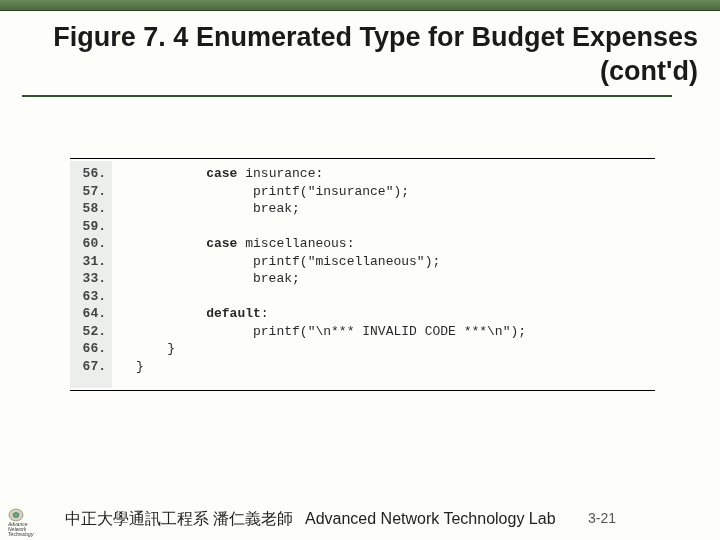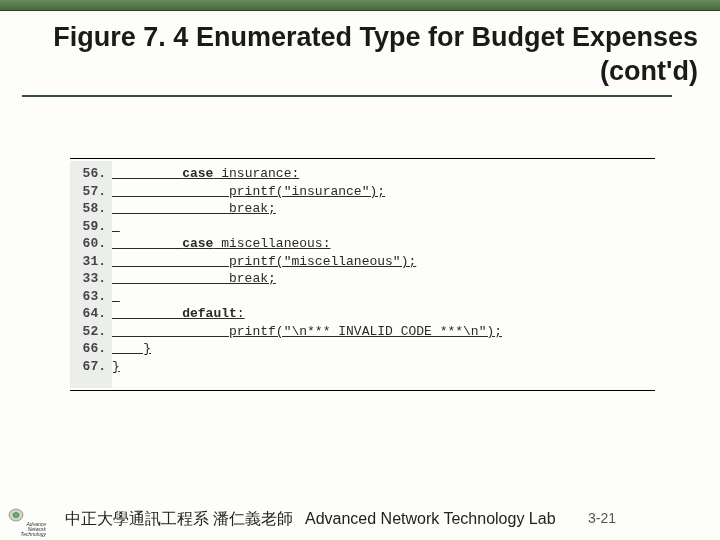--- a/index.html
+++ b/index.html
@@ -57,32 +57,30 @@
   .gutter {
     width: 36px;
     background: #eceeec;
     color: #444;
     font-weight: bold;
     text-align: right;
     padding: 4px 6px 12px 0;
   }
   .gutter div { white-space: pre; }
   .code {
-    padding: 4px 0;
+    padding: 4px 24px;
     white-space: pre;
-    text-decoration: underline;
   }
   .kw { font-weight: bold; }
   .footer {
     position: absolute;
     left: 0;
     bottom: 0;
     width: 636px;
     height: 40px;
-    text-align: right;
   }
   .foot-logo {
     position: absolute;
     left: 8px;
     bottom: 6px;
     width: 38px;
     height: 26px;
     font-size: 5px;
     line-height: 1.0;
     color: #333;

